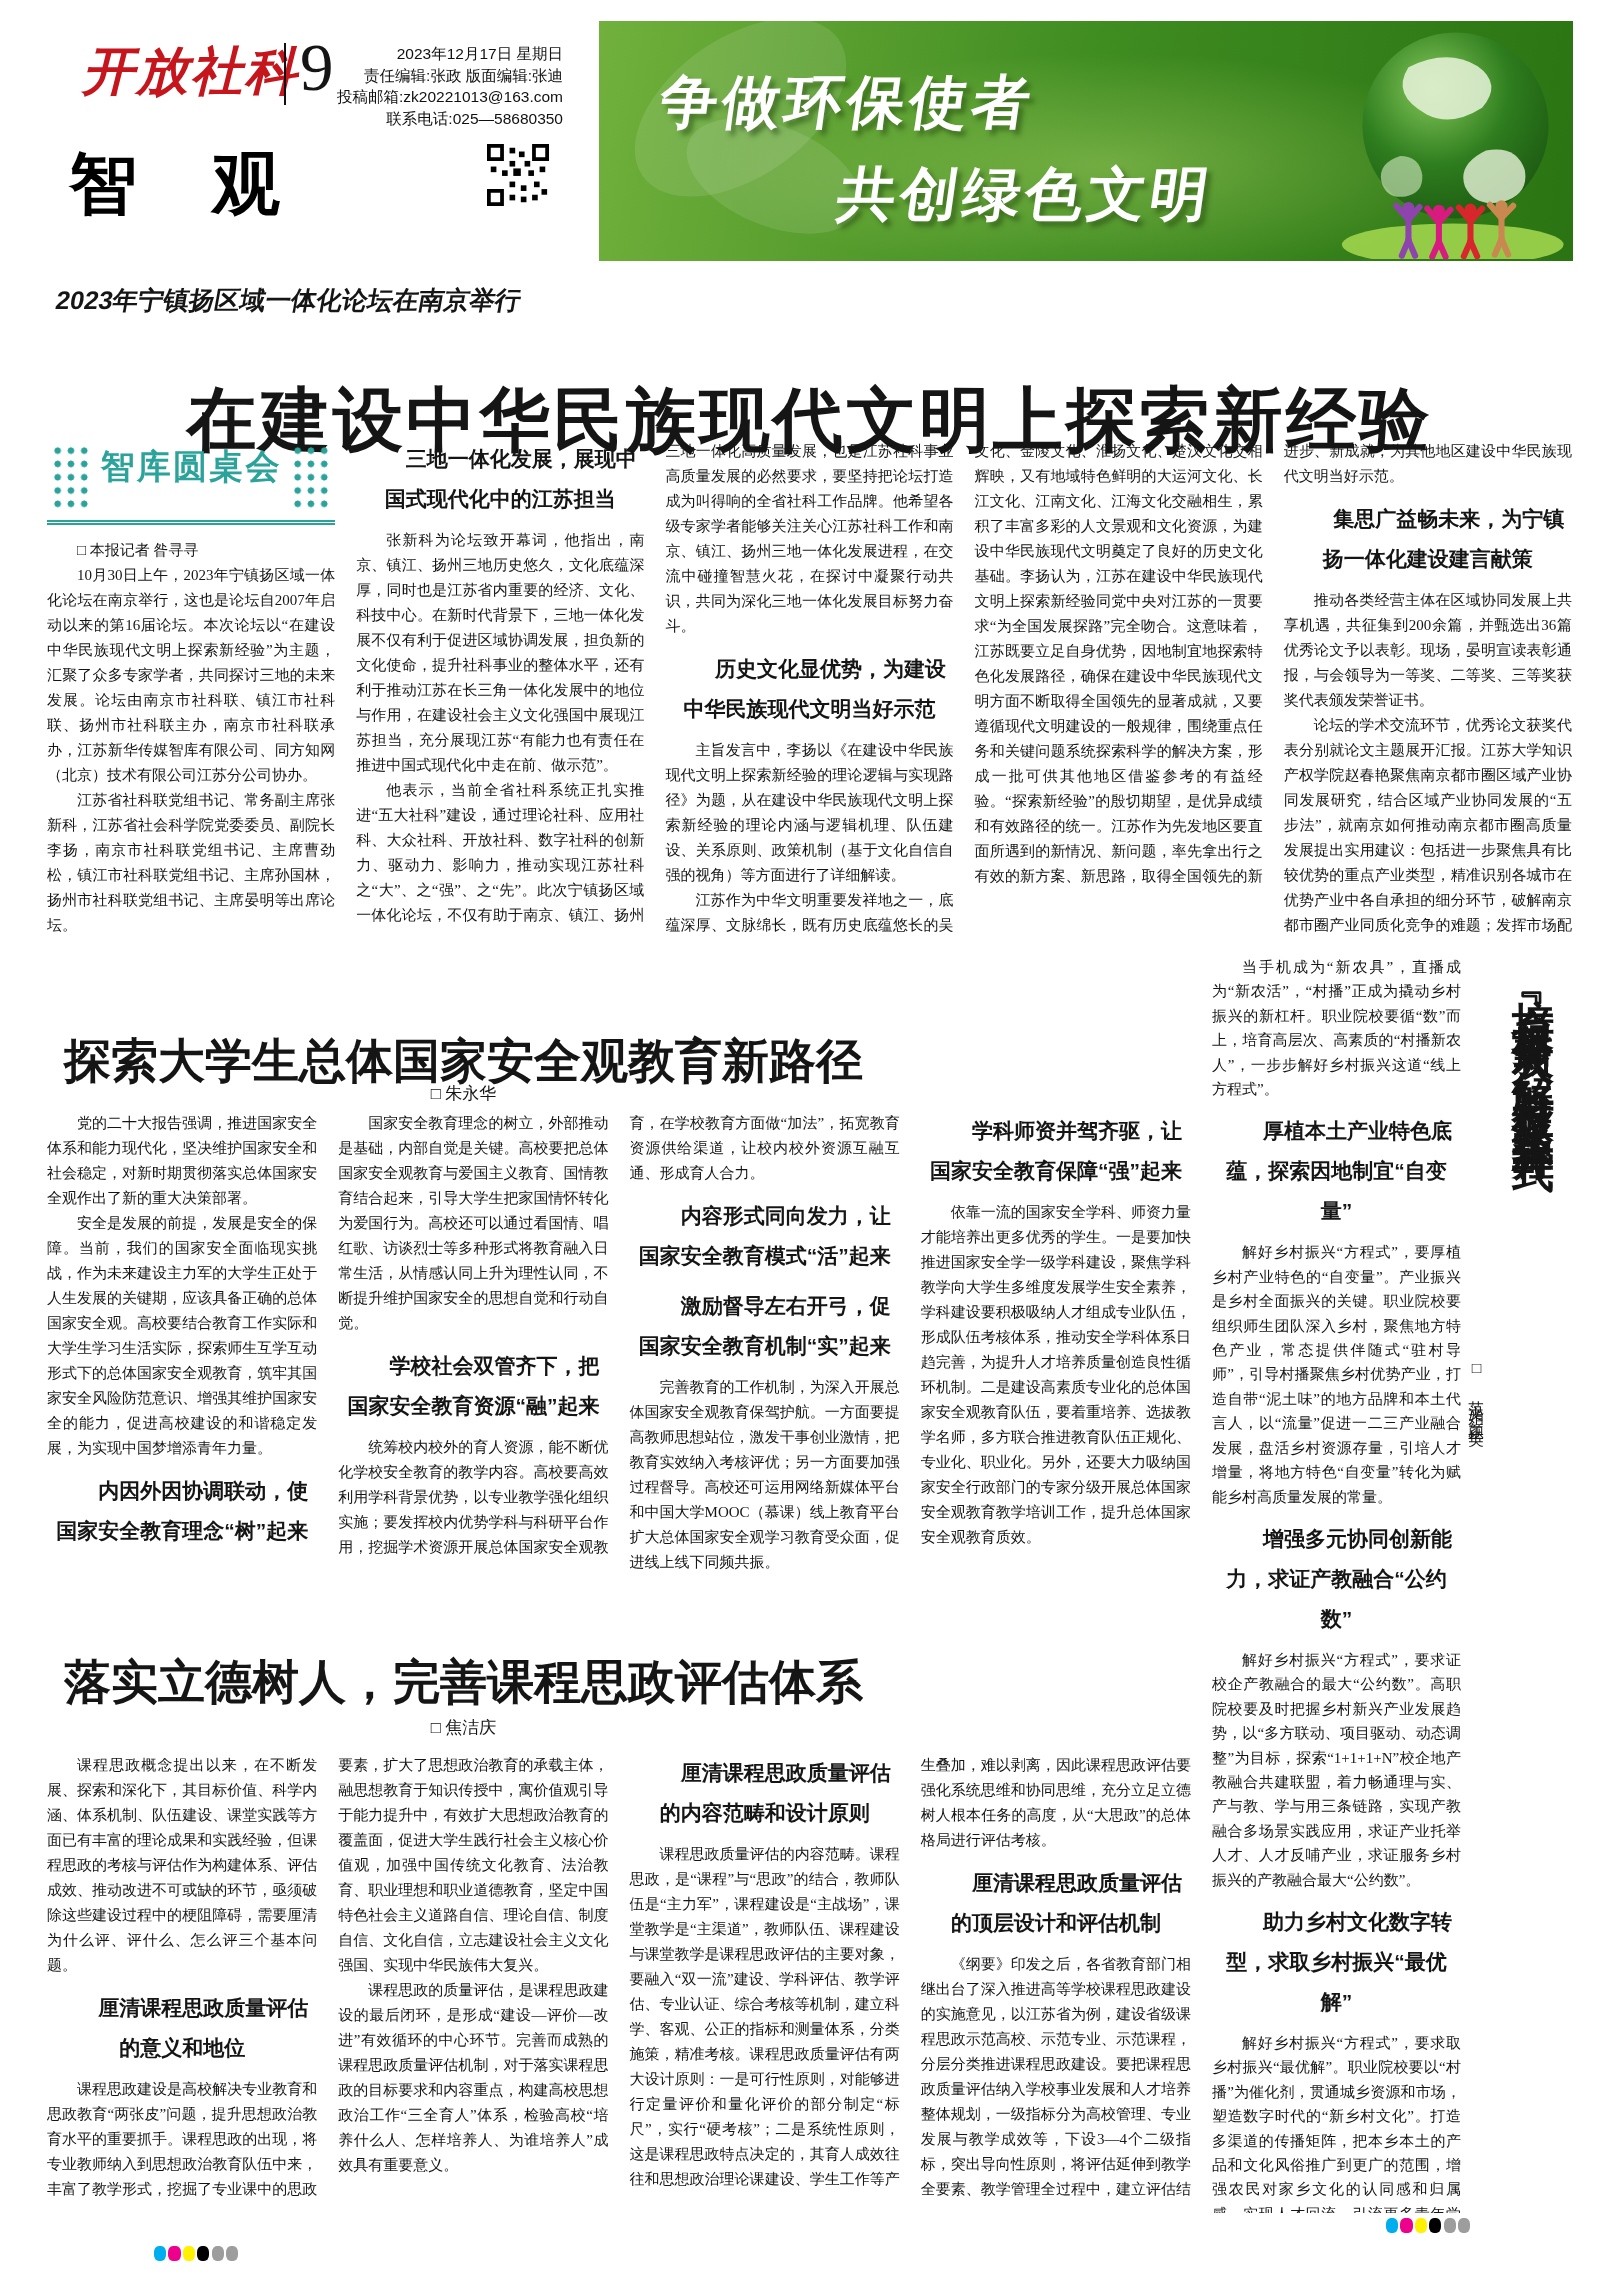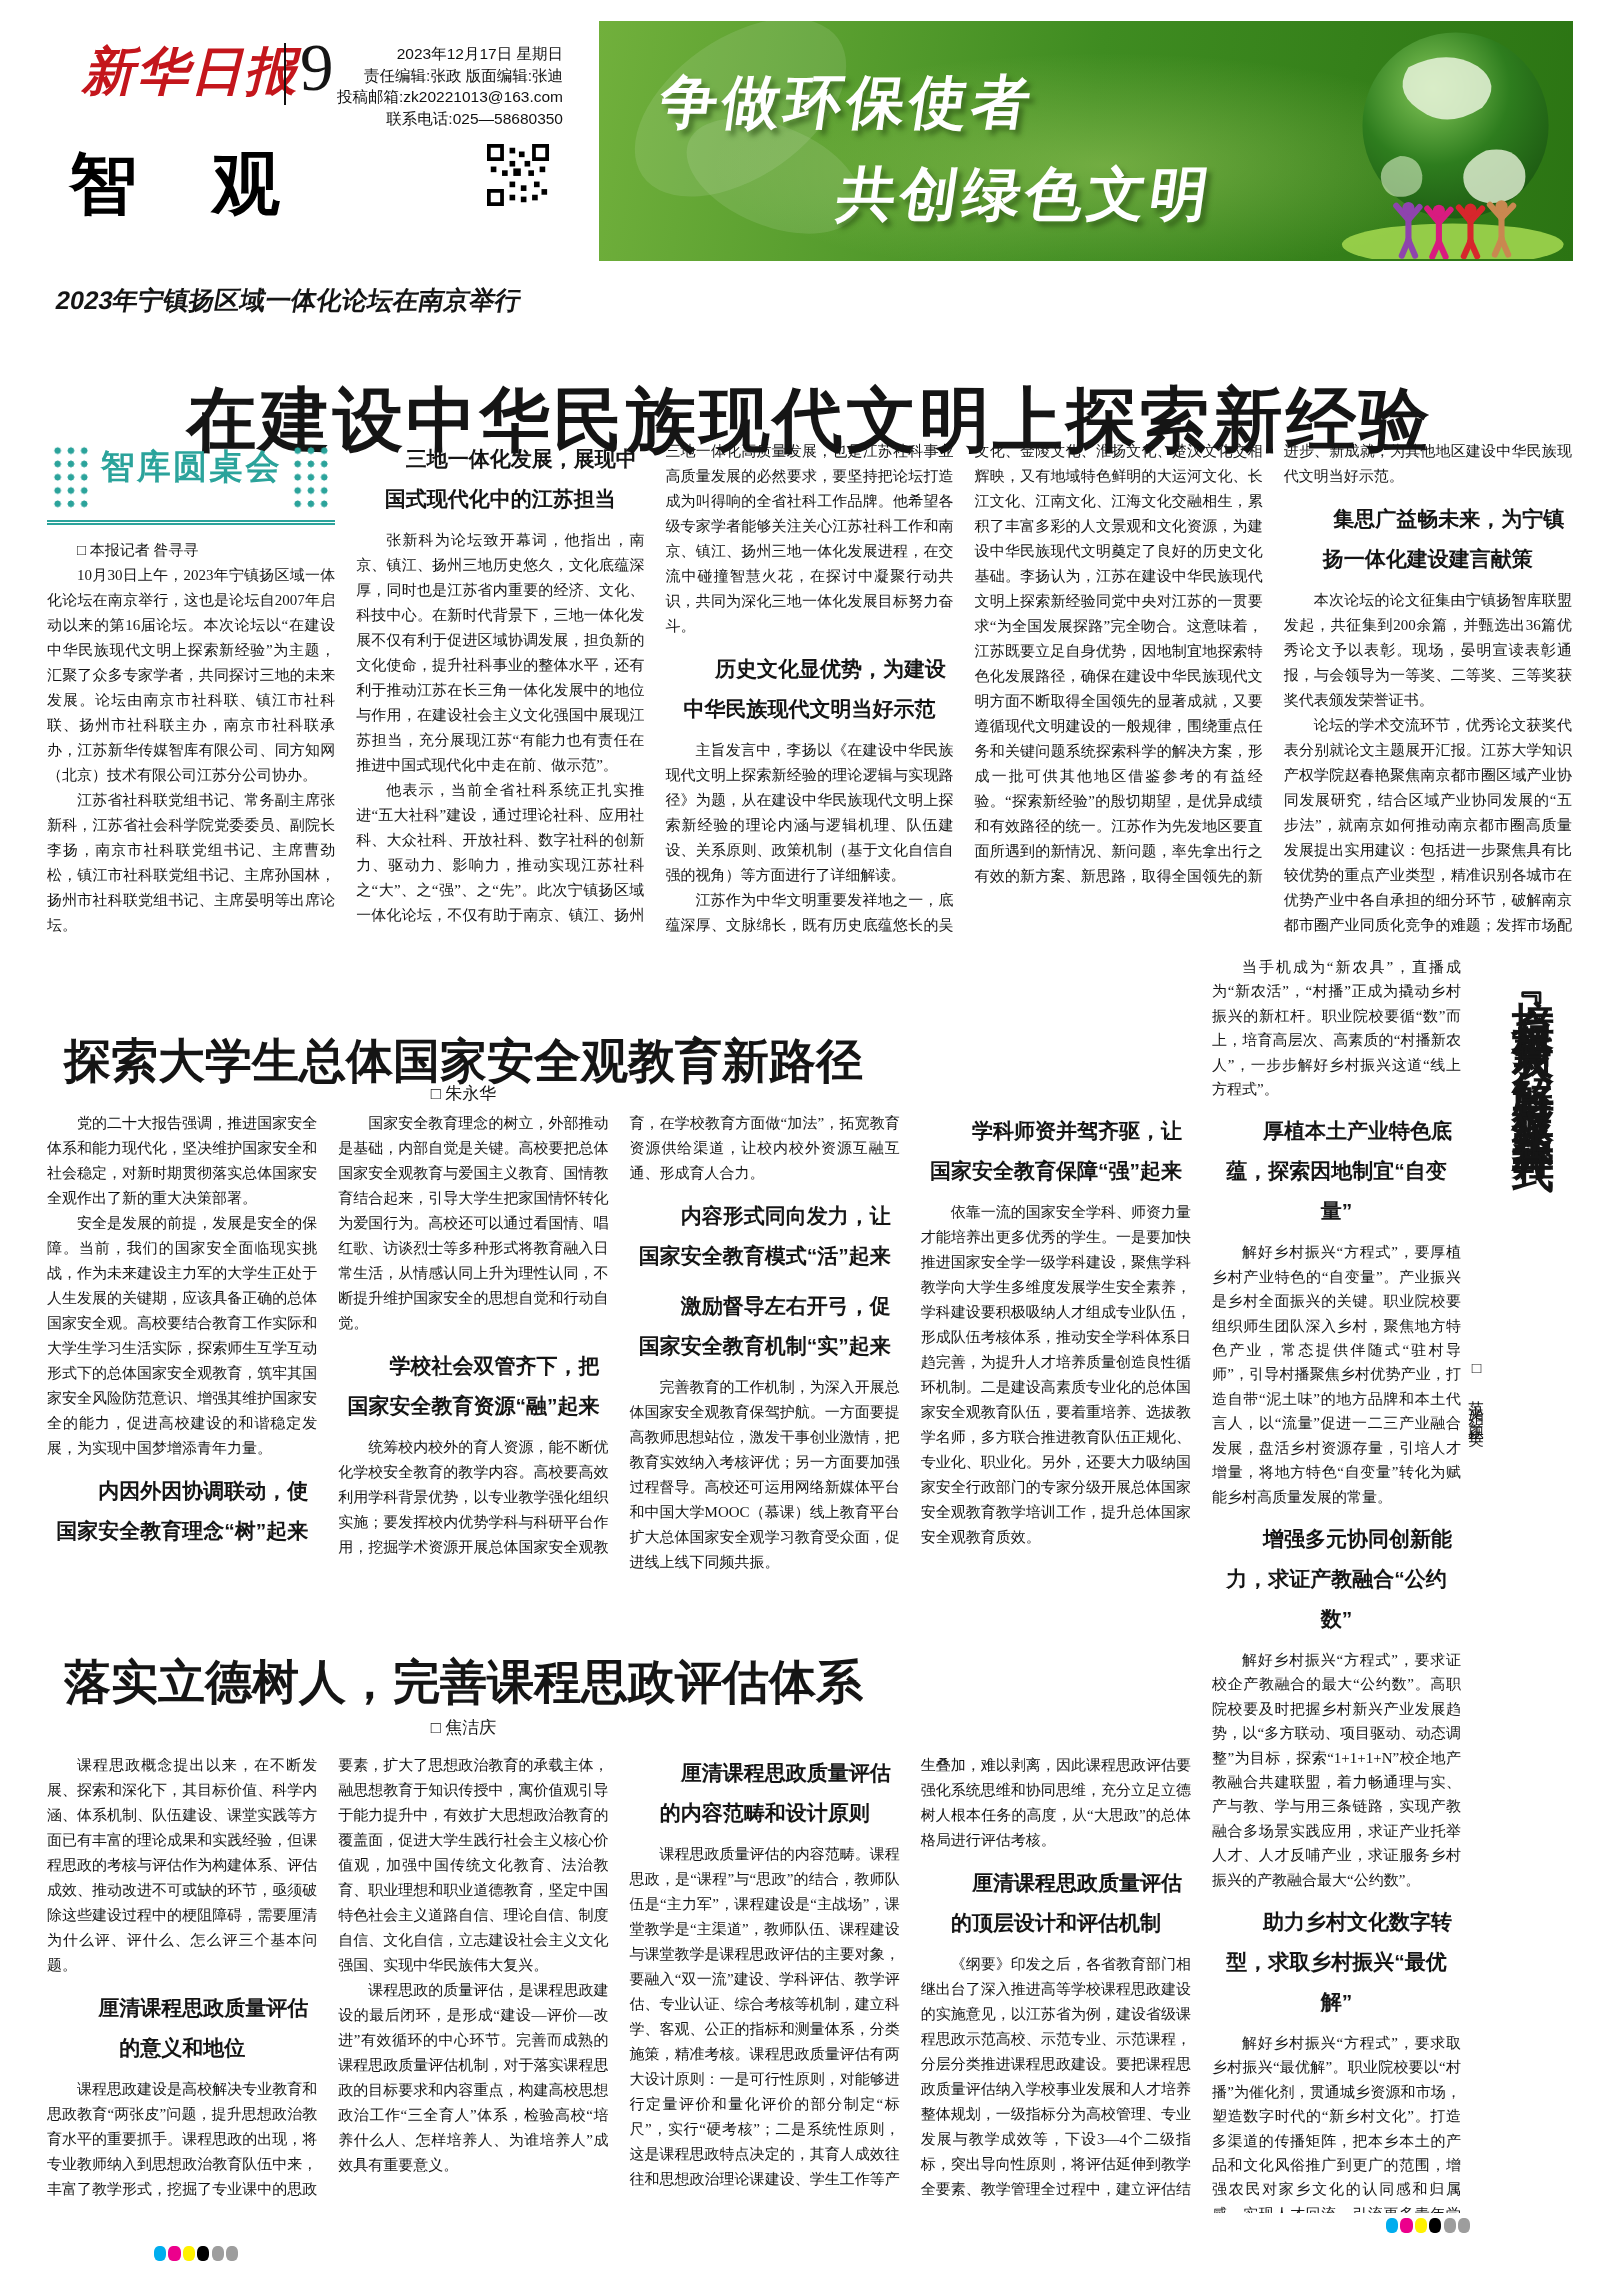--- a/index.html
+++ b/index.html
@@ -74,21 +74,21 @@
   .regdots{position:absolute;height:16.6px;}
   .regdots span{display:inline-block;width:12.2px;height:15px;border-radius:40%;margin-right:2.2px;}
   .d-c{background:#00adee;} .d-m{background:#ec008c;} .d-y{background:#fff100;}
   .d-k{background:#000;} .d-g{background:#9d9d9d;}
 </style>
 </head>
 <body>
 
 <div class="page">
 
-  <div class="brand">新华日报</div>
+  <div class="brand">开放社科</div>
   <div class="hdr-vline"></div>
   <div class="pagenum">9</div>
   <div class="hdr-info">
     <div>2023年12月17日  星期日</div>
     <div>责任编辑:张政  版面编辑:张迪</div>
     <div>投稿邮箱:zk20221013@163.com</div>
     <div>联系电话:025—58680350</div>
   </div>
   <div class="section-title">智 观</div>
 
@@ -184,21 +184,21 @@
     <p class="byline-a1">□ 本报记者 昝寻寻</p>
     <p>10月30日上午，2023年宁镇扬区域一体化论坛在南京举行，这也是论坛自2007年启动以来的第16届论坛。本次论坛以“在建设中华民族现代文明上探索新经验”为主题，汇聚了众多专家学者，共同探讨三地的未来发展。论坛由南京市社科联、镇江市社科联、扬州市社科联主办，南京市社科联承办，江苏新华传媒智库有限公司、同方知网（北京）技术有限公司江苏分公司协办。</p>
     <p>江苏省社科联党组书记、常务副主席张新科，江苏省社会科学院党委委员、副院长李扬，南京市社科联党组书记、主席曹劲松，镇江市社科联党组书记、主席孙国林，扬州市社科联党组书记、主席晏明等出席论坛。</p>
     <h3 class="sub">三地一体化发展，展现中国式现代化中的江苏担当</h3>
     <p>张新科为论坛致开幕词，他指出，南京、镇江、扬州三地历史悠久，文化底蕴深厚，同时也是江苏省内重要的经济、文化、科技中心。在新时代背景下，三地一体化发展不仅有利于促进区域协调发展，担负新的文化使命，提升社科事业的整体水平，还有利于推动江苏在长三角一体化发展中的地位与作用，在建设社会主义文化强国中展现江苏担当，充分展现江苏“有能力也有责任在推进中国式现代化中走在前、做示范”。</p>
     <p>他表示，当前全省社科系统正扎实推进“五大社科”建设，通过理论社科、应用社科、大众社科、开放社科、数字社科的创新力、驱动力、影响力，推动实现江苏社科之“大”、之“强”、之“先”。此次宁镇扬区域一体化论坛，不仅有助于南京、镇江、扬州三地一体化高质量发展，也是江苏社科事业高质量发展的必然要求，要坚持把论坛打造成为叫得响的全省社科工作品牌。他希望各级专家学者能够关注关心江苏社科工作和南京、镇江、扬州三地一体化发展进程，在交流中碰撞智慧火花，在探讨中凝聚行动共识，共同为深化三地一体化发展目标努力奋斗。</p>
     <h3 class="sub">历史文化显优势，为建设中华民族现代文明当好示范</h3>
     <p>主旨发言中，李扬以《在建设中华民族现代文明上探索新经验的理论逻辑与实现路径》为题，从在建设中华民族现代文明上探索新经验的理论内涵与逻辑机理、队伍建设、关系原则、政策机制（基于文化自信自强的视角）等方面进行了详细解读。</p>
     <p>江苏作为中华文明重要发祥地之一，底蕴深厚、文脉绵长，既有历史底蕴悠长的吴文化、金陵文化、淮扬文化、楚汉文化交相辉映，又有地域特色鲜明的大运河文化、长江文化、江南文化、江海文化交融相生，累积了丰富多彩的人文景观和文化资源，为建设中华民族现代文明奠定了良好的历史文化基础。李扬认为，江苏在建设中华民族现代文明上探索新经验同党中央对江苏的一贯要求“为全国发展探路”完全吻合。这意味着，江苏既要立足自身优势，因地制宜地探索特色化发展路径，确保在建设中华民族现代文明方面不断取得全国领先的显著成就，又要遵循现代文明建设的一般规律，围绕重点任务和关键问题系统探索科学的解决方案，形成一批可供其他地区借鉴参考的有益经验。“探索新经验”的殷切期望，是优异成绩和有效路径的统一。江苏作为先发地区要直面所遇到的新情况、新问题，率先拿出行之有效的新方案、新思路，取得全国领先的新进步、新成就，为其他地区建设中华民族现代文明当好示范。</p>
     <h3 class="sub">集思广益畅未来，为宁镇扬一体化建设建言献策</h3>
-    <p>本次论坛的论文征集由宁镇扬智库联盟发起，共征集到200余篇，并甄选出36篇优秀论文予以表彰。现场，晏明宣读表彰通报，与会领导为一等奖、二等奖、三等奖获奖代表颁发荣誉证书。</p>
+    <p>推动各类经营主体在区域协同发展上共享机遇，共征集到200余篇，并甄选出36篇优秀论文予以表彰。现场，晏明宣读表彰通报，与会领导为一等奖、二等奖、三等奖获奖代表颁发荣誉证书。</p>
     <p>论坛的学术交流环节，优秀论文获奖代表分别就论文主题展开汇报。江苏大学知识产权学院赵春艳聚焦南京都市圈区域产业协同发展研究，结合区域产业协同发展的“五步法”，就南京如何推动南京都市圈高质量发展提出实用建议：包括进一步聚焦具有比较优势的重点产业类型，精准识别各城市在优势产业中各自承担的细分环节，破解南京都市圈产业同质化竞争的难题；发挥市场配置资源的决定性作用，让都市圈内的要素和市场能够系统集成、按照比较优势与时俱进地转变发展方式，完善事中和事后监管，推动各类经营主体在区域协同发展上共享机遇。</p>
 
   </div>
 
   <h2 class="h2t" style="top:991px;">探索大学生总体国家安全观教育新路径</h2>
   <div class="bylmid" style="top:1082px;">□ 朱永华</div>
   <div class="a2-body colbody">
     <p>党的二十大报告强调，推进国家安全体系和能力现代化，坚决维护国家安全和社会稳定，对新时期贯彻落实总体国家安全观作出了新的重大决策部署。</p>
     <p>安全是发展的前提，发展是安全的保障。当前，我们的国家安全面临现实挑战，作为未来建设主力军的大学生正处于人生发展的关键期，应该具备正确的总体国家安全观。高校要结合教育工作实际和大学生学习生活实际，探索师生互学互动形式下的总体国家安全观教育，筑牢其国家安全风险防范意识、增强其维护国家安全的能力，促进高校建设的和谐稳定发展，为实现中国梦增添青年力量。</p>
     <h3 class="sub">内因外因协调联动，使国家安全教育理念“树”起来</h3>

